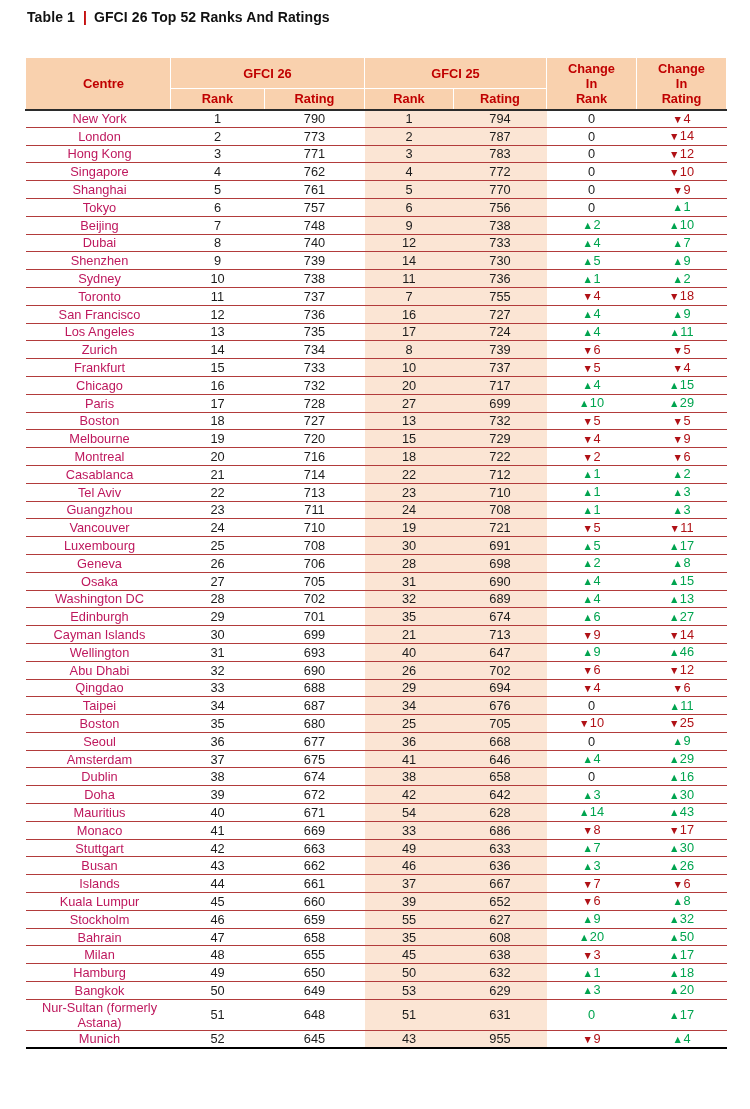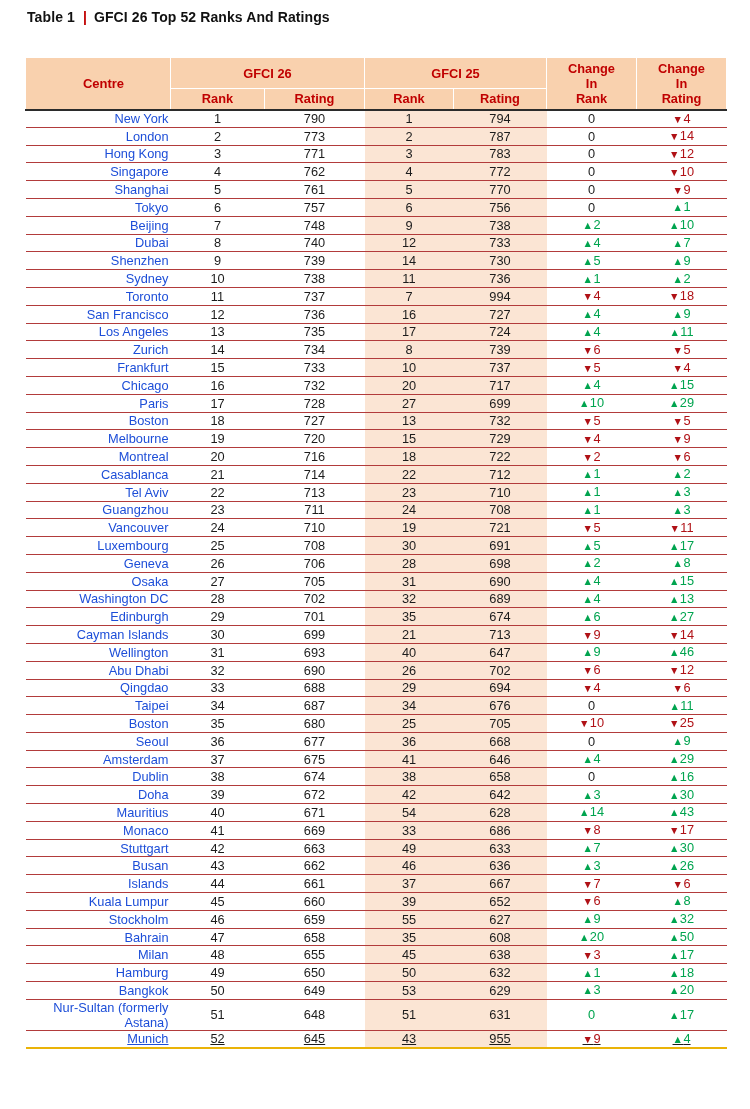--- a/index.html
+++ b/index.html
@@ -49,25 +49,25 @@
   th.h-change { white-space: pre-line; }
   tbody td {
     height: 17.8px;
     padding: 0 2px;
     border-bottom: 1px solid #B23B3B;
     text-align: center;
     vertical-align: middle;
     line-height: 15px;
   }
   tbody tr:first-child td { border-top: 2px solid #2B2B2B; }
-  tbody tr:last-child td { border-bottom: 2px solid #eab308; text-decoration: underline; }
+  tbody tr:last-child td { border-bottom: 2px solid #000000; }
   td.td-centre {
-    text-align: right;
+    text-align: center;
     padding-left: 5px;
-    color: #1d4ed8;
+    color: #be185d;
   }
   td.td-shade { background: #FBE5D4; }
   .chg-up { color: #00A44F; }
   .chg-down { color: #B01116; }
   .chg-zero { color: #1c1c1c; }
   .tri { font-size: 10.5px; letter-spacing: 0.5px; }
 </style>
 </head>
 <body>
 
@@ -194,21 +194,21 @@
           <td class="td-shade">11</td>
           <td class="td-shade">736</td>
           <td class="td-chg"><span class="tri chg-up">▲</span><span class="chg-up">1</span></td>
           <td class="td-chg"><span class="tri chg-up">▲</span><span class="chg-up">2</span></td>
         </tr>
         <tr>
           <td class="td-centre">Toronto</td>
           <td>11</td>
           <td>737</td>
           <td class="td-shade">7</td>
-          <td class="td-shade">994</td>
+          <td class="td-shade">755</td>
           <td class="td-chg"><span class="tri chg-down">▼</span><span class="chg-down">4</span></td>
           <td class="td-chg"><span class="tri chg-down">▼</span><span class="chg-down">18</span></td>
         </tr>
         <tr>
           <td class="td-centre">San Francisco</td>
           <td>12</td>
           <td>736</td>
           <td class="td-shade">16</td>
           <td class="td-shade">727</td>
           <td class="td-chg"><span class="tri chg-up">▲</span><span class="chg-up">4</span></td>

